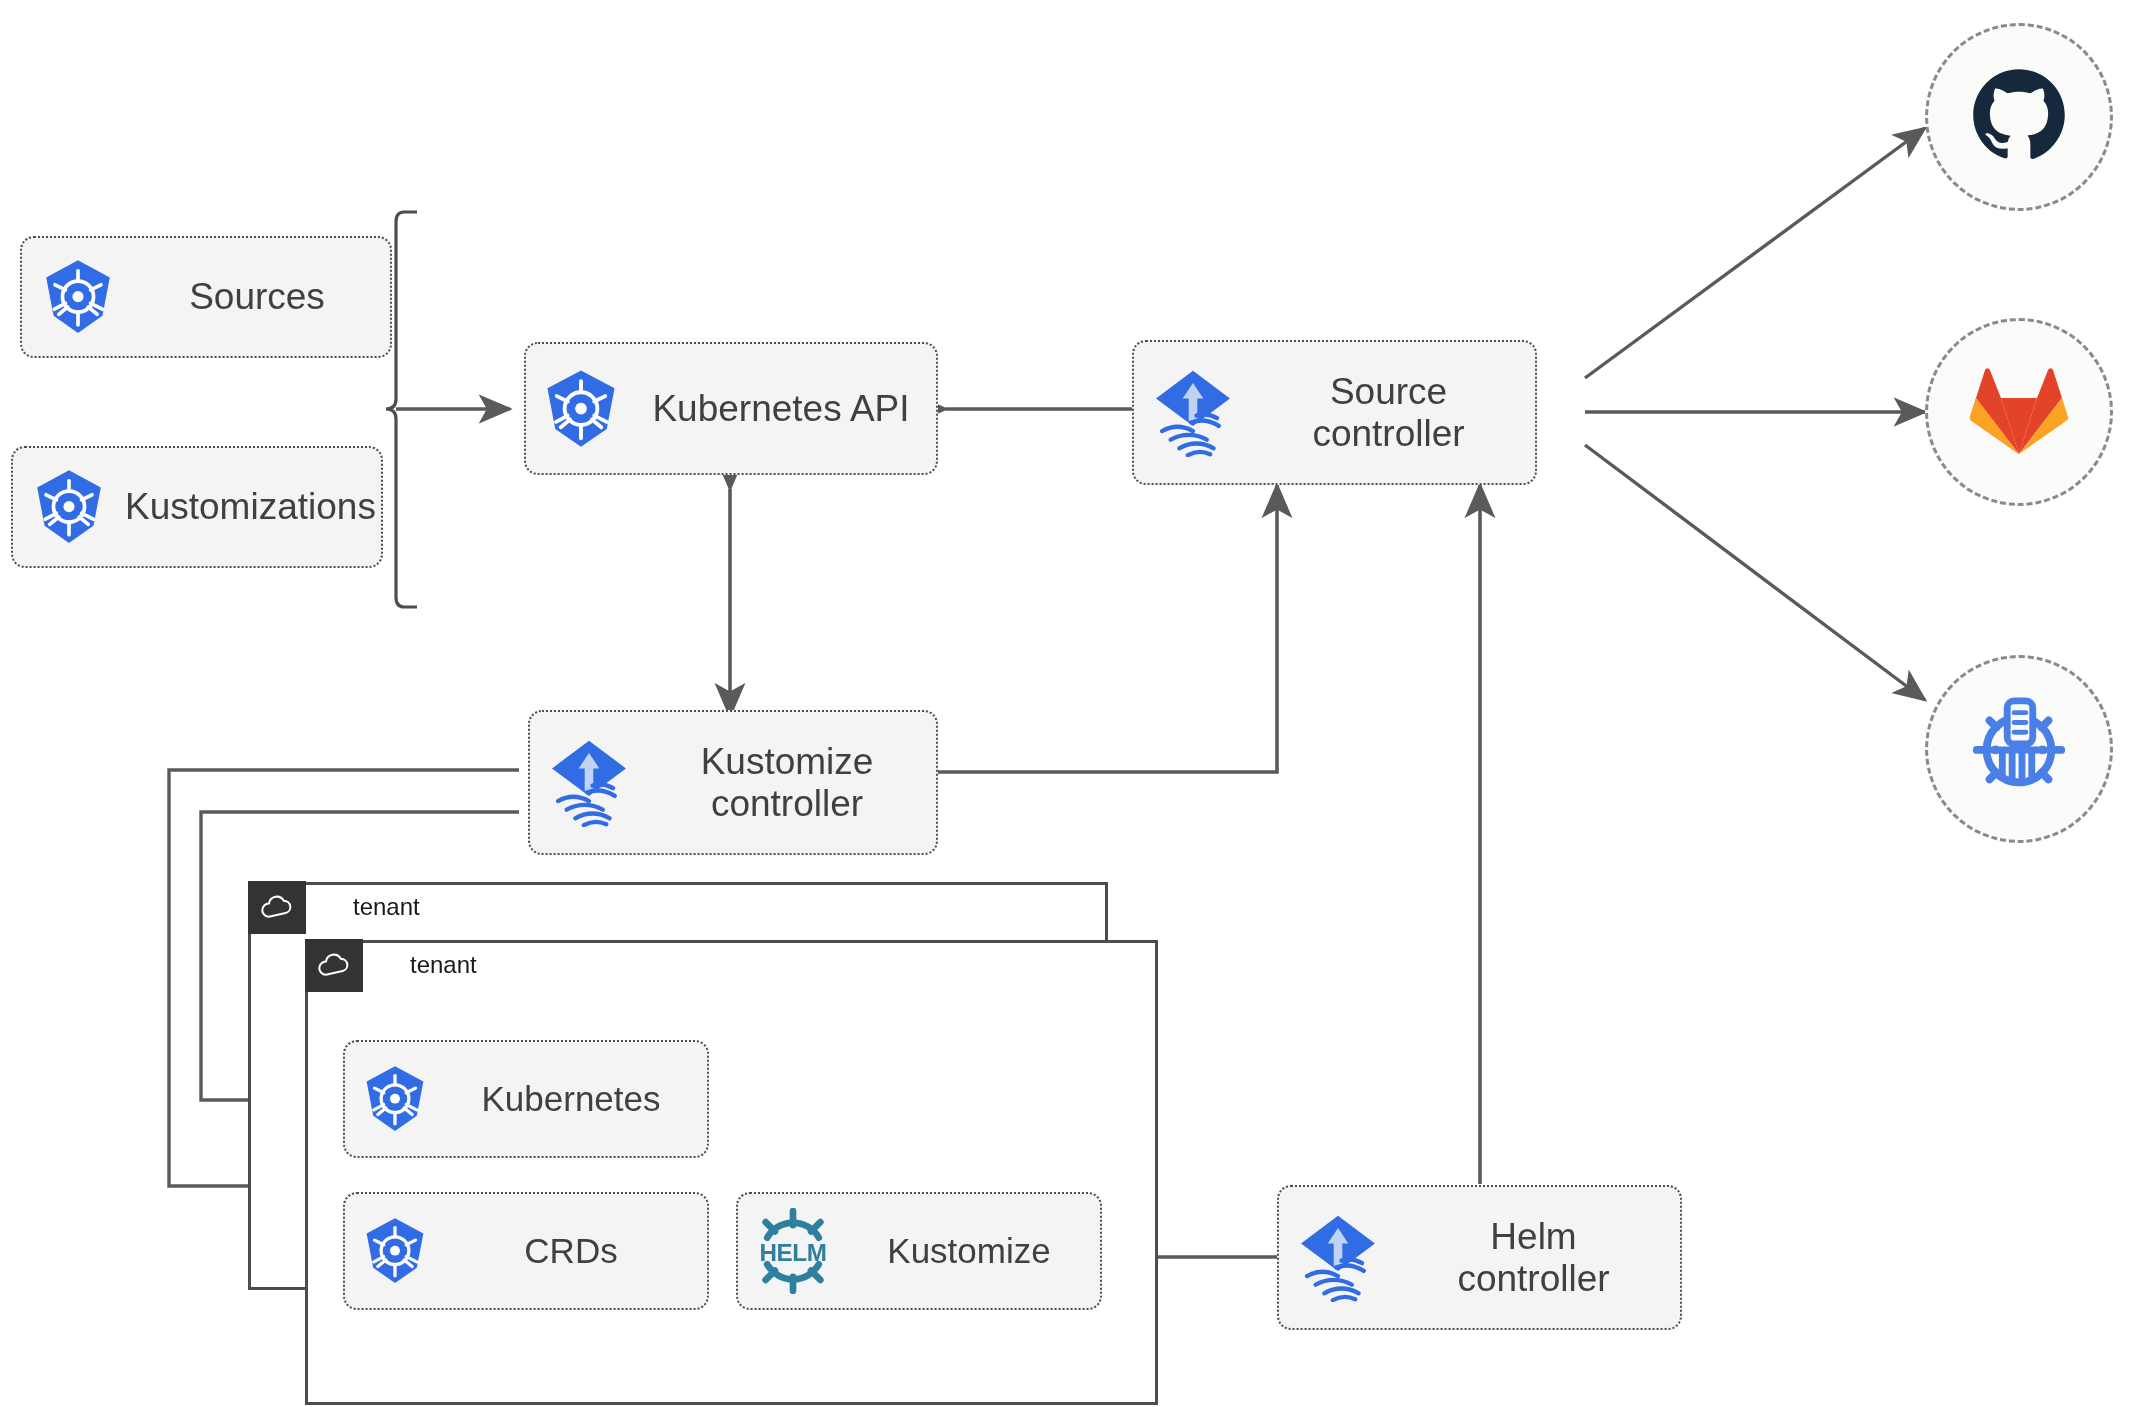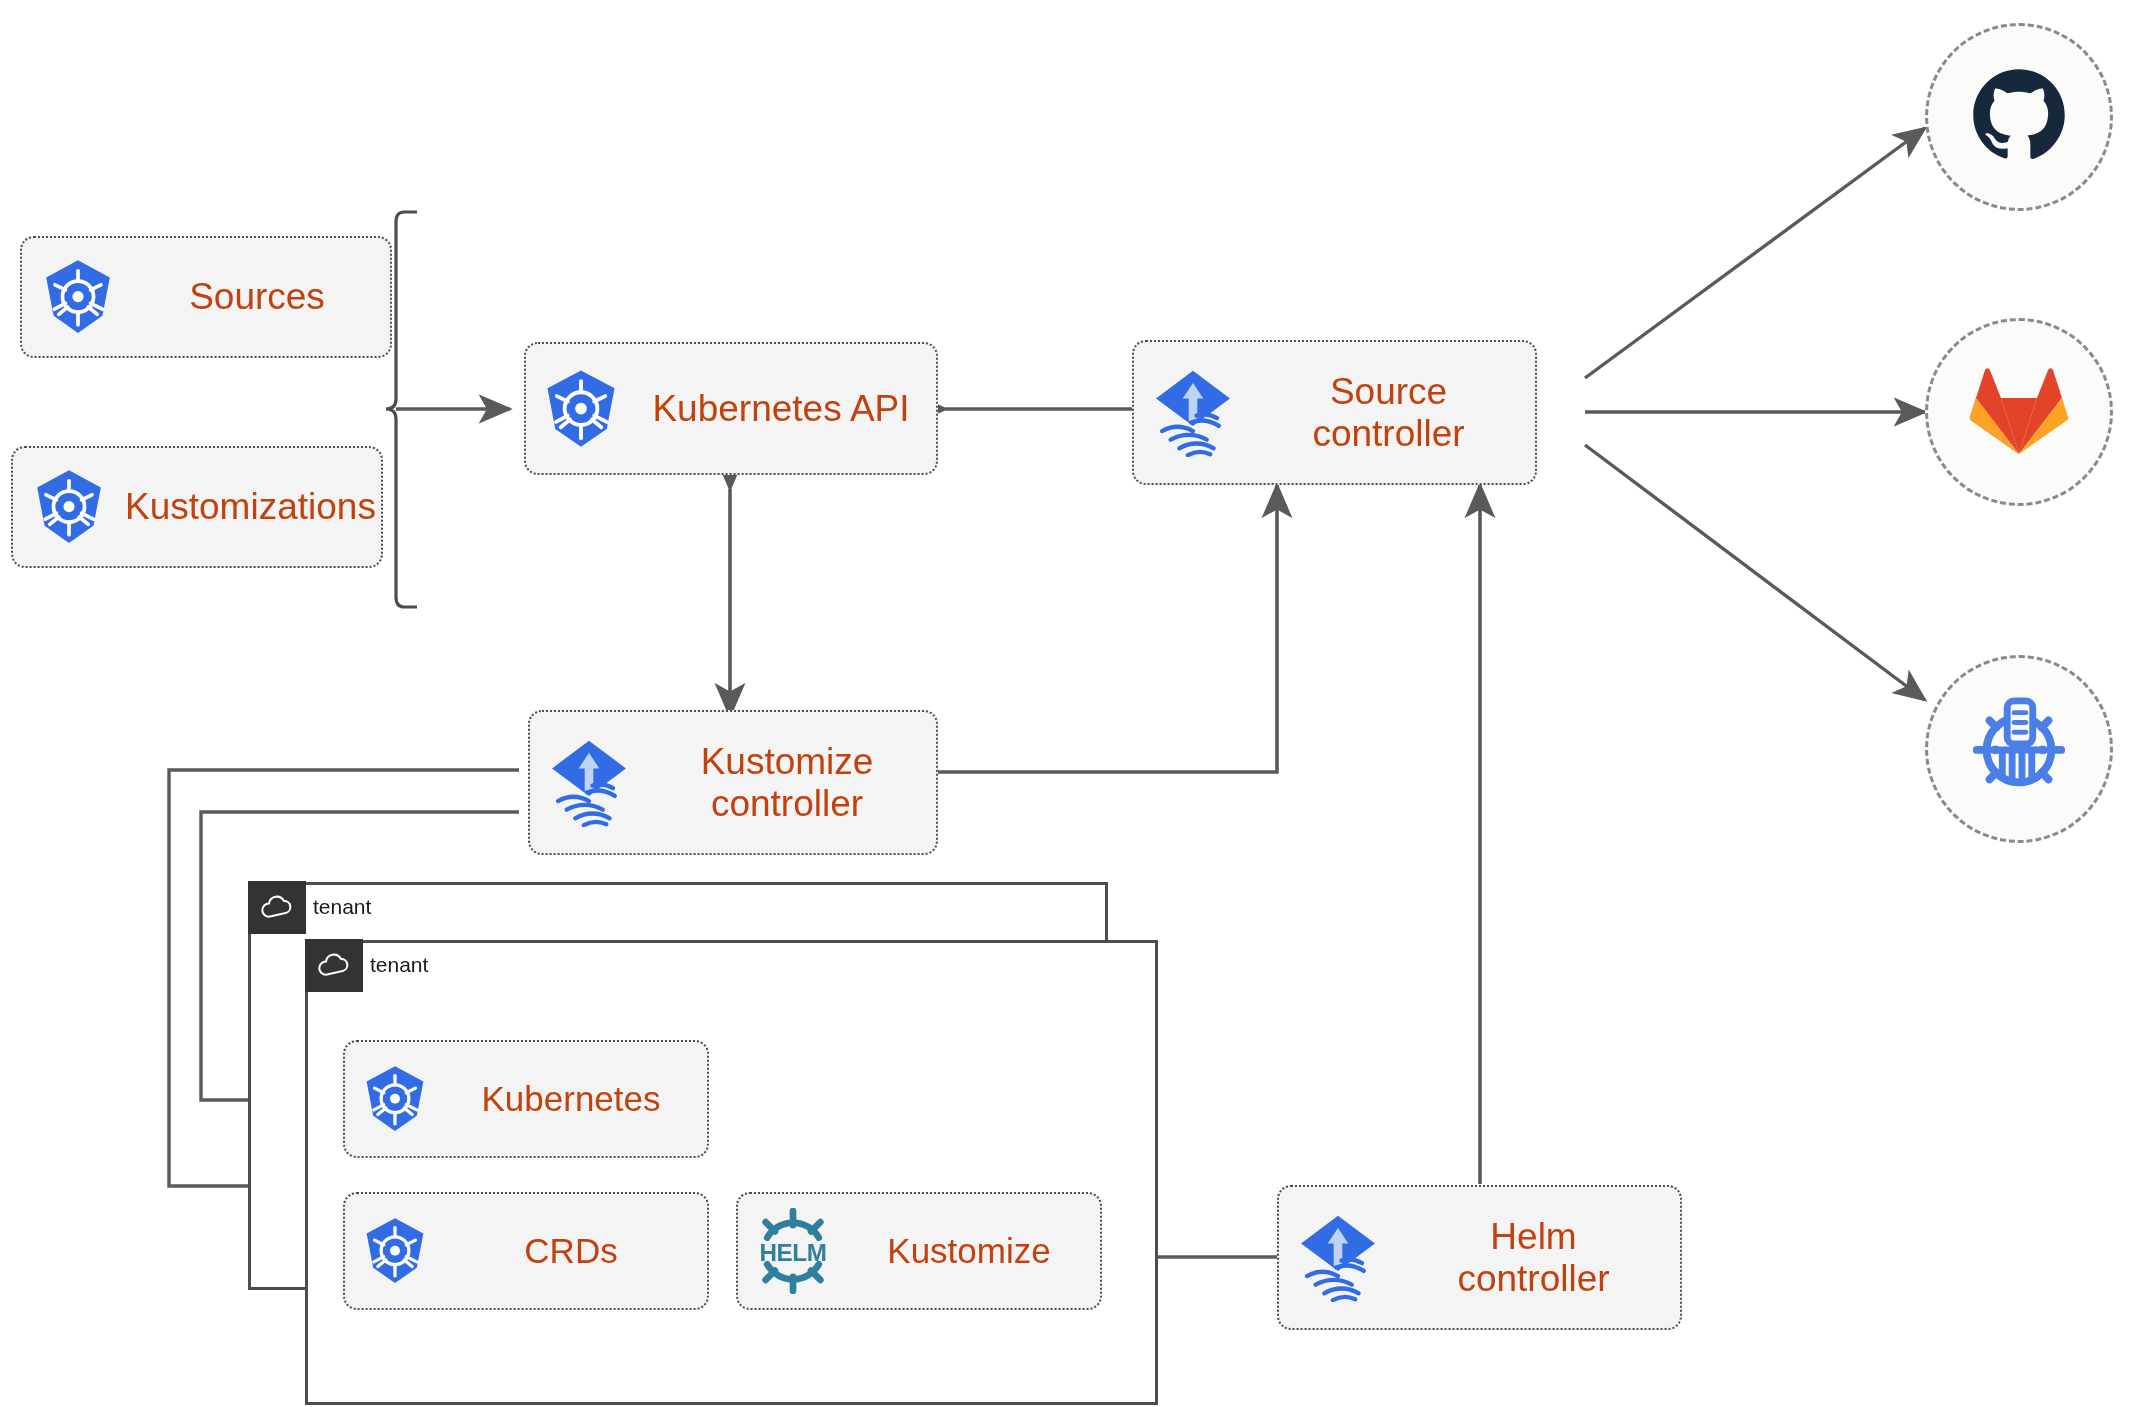--- a/index.html
+++ b/index.html
@@ -29,21 +29,21 @@
   }
   .node .ico {
     flex: 0 0 auto;
     display: flex;
     align-items: center;
     justify-content: center;
   }
   .node .lbl {
     flex: 1 1 auto;
     text-align: center;
-    color: #c2410c;
+    color: #404040;
     font-size: 37px;
     line-height: 1.13;
     white-space: pre-line;
     padding-right: 10px;
   }
   .node.small .lbl { font-size: 35px; }
 
   
   .tenant {
     position: absolute;
@@ -62,22 +62,23 @@
   }
   .tenant-badge {
     width: 58px; height: 53px;
     background: #333333;
     display: flex;
     align-items: center;
     justify-content: center;
   }
   .tenant-name {
     padding-left: 7px;
-    font-size: 21px;
+    font-size: 24px;
     color: #1a1a1a;
+    margin-left: 40px;
   }
 
   
   .circ {
     position: absolute;
     box-sizing: border-box;
     border: 3px dashed #8a8a8a;
     border-radius: 50%;
     background: #fbfbf9;
     display: flex;

